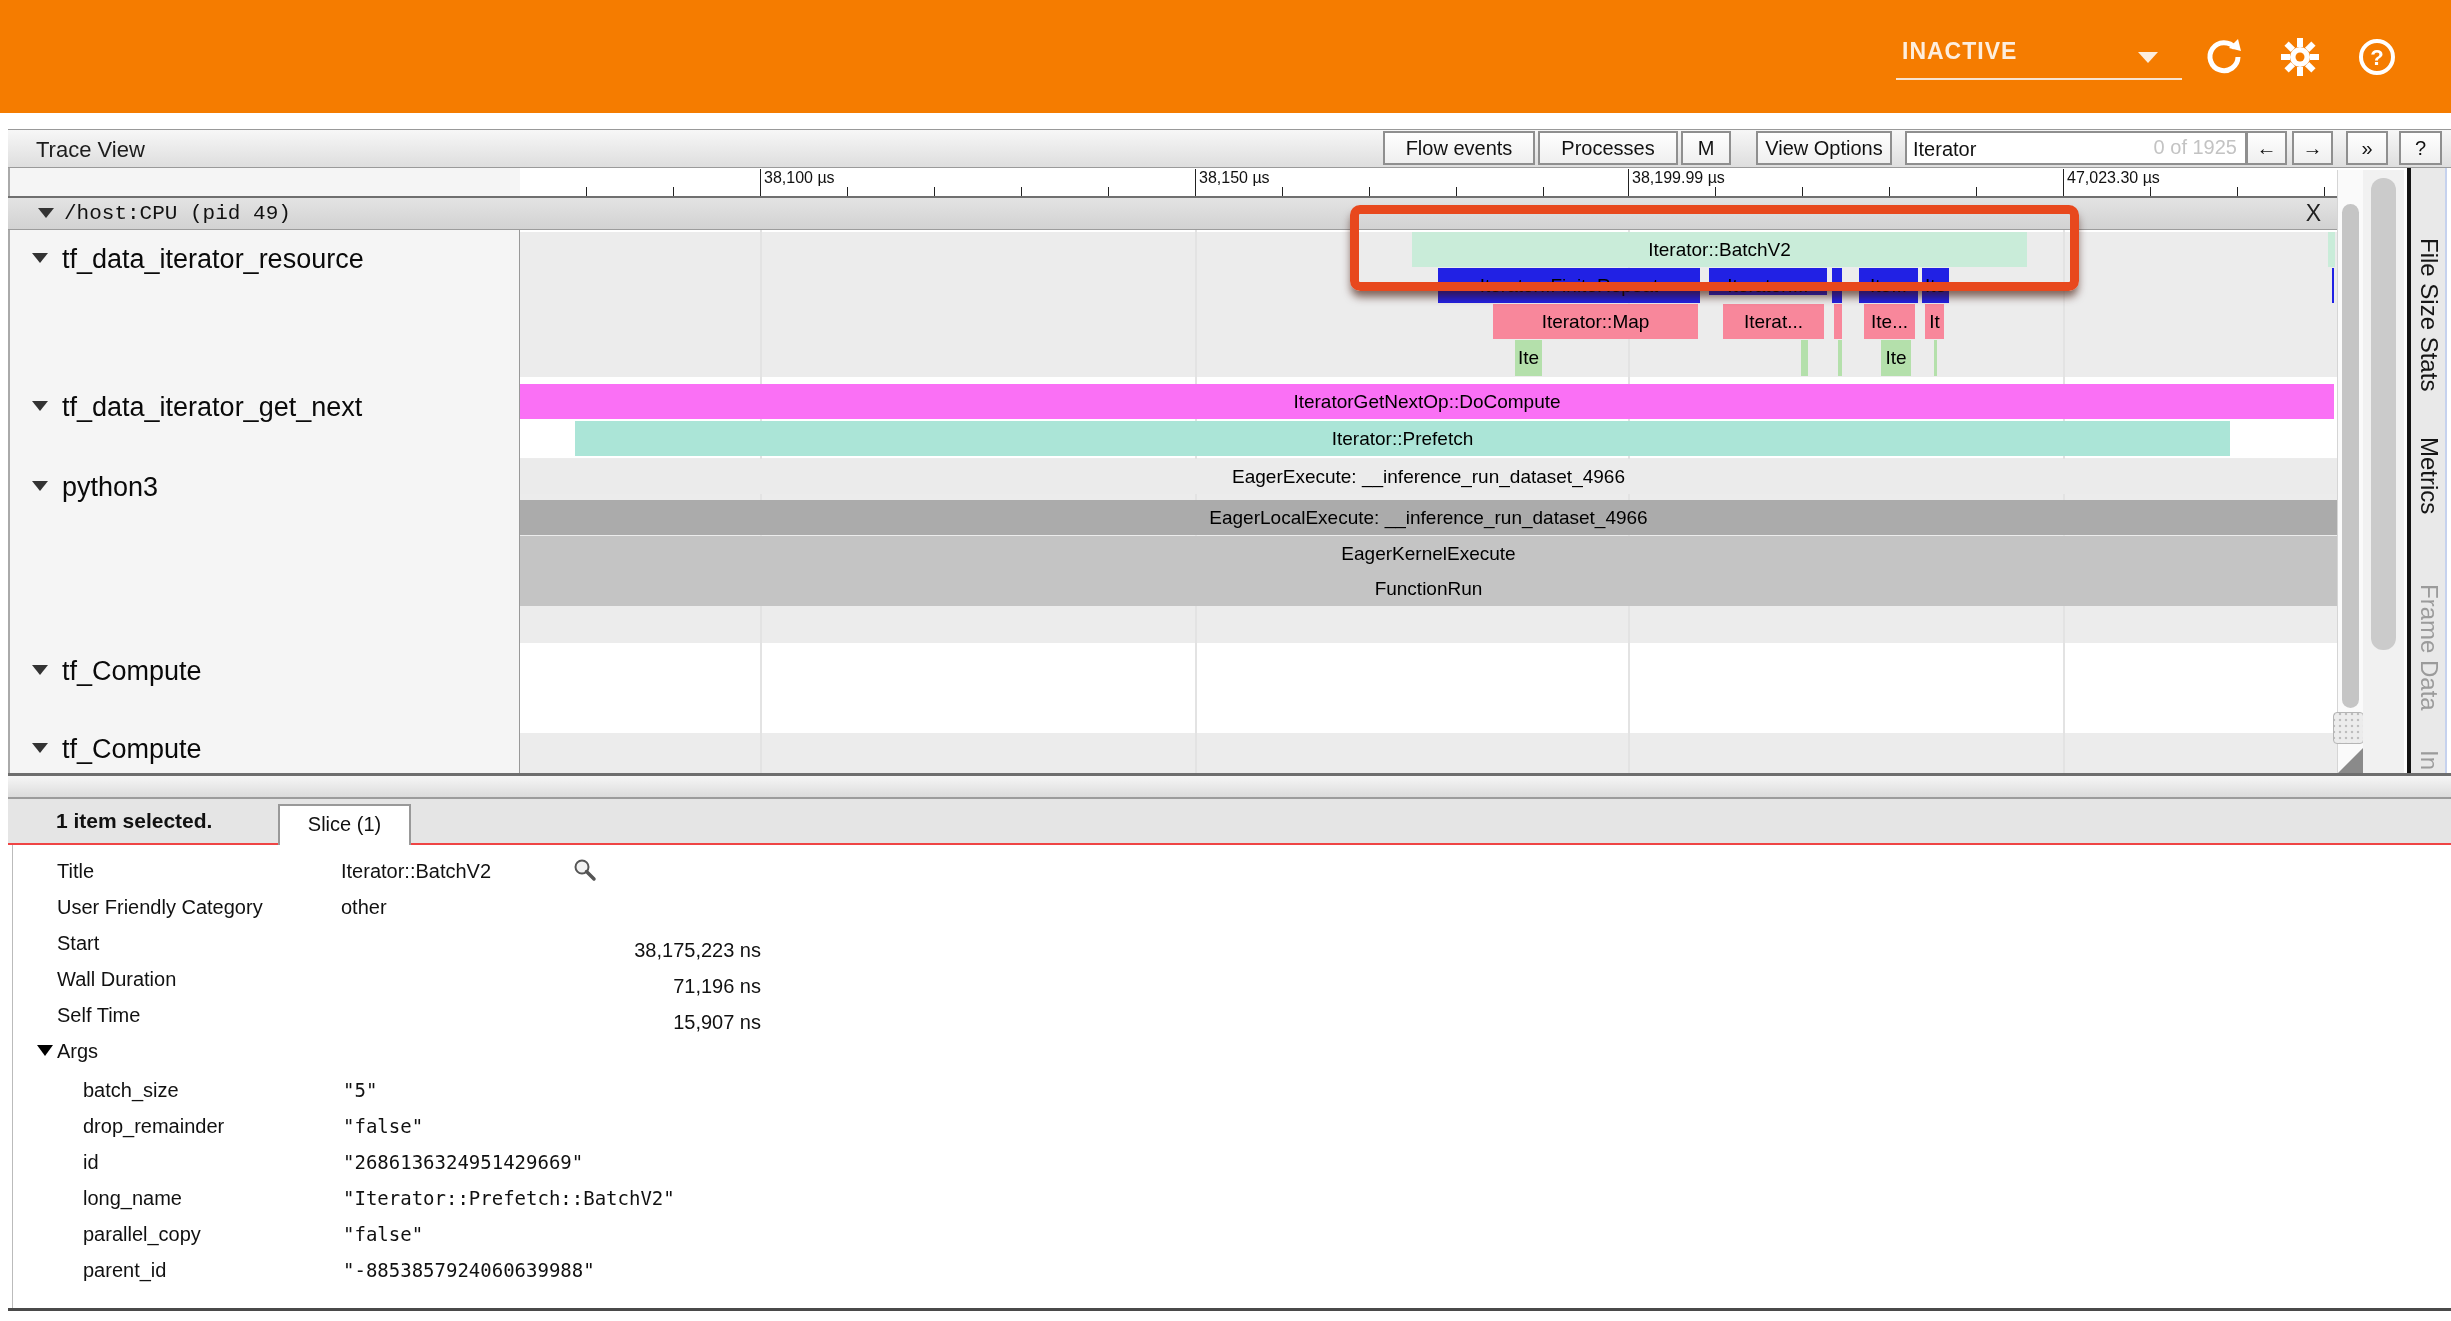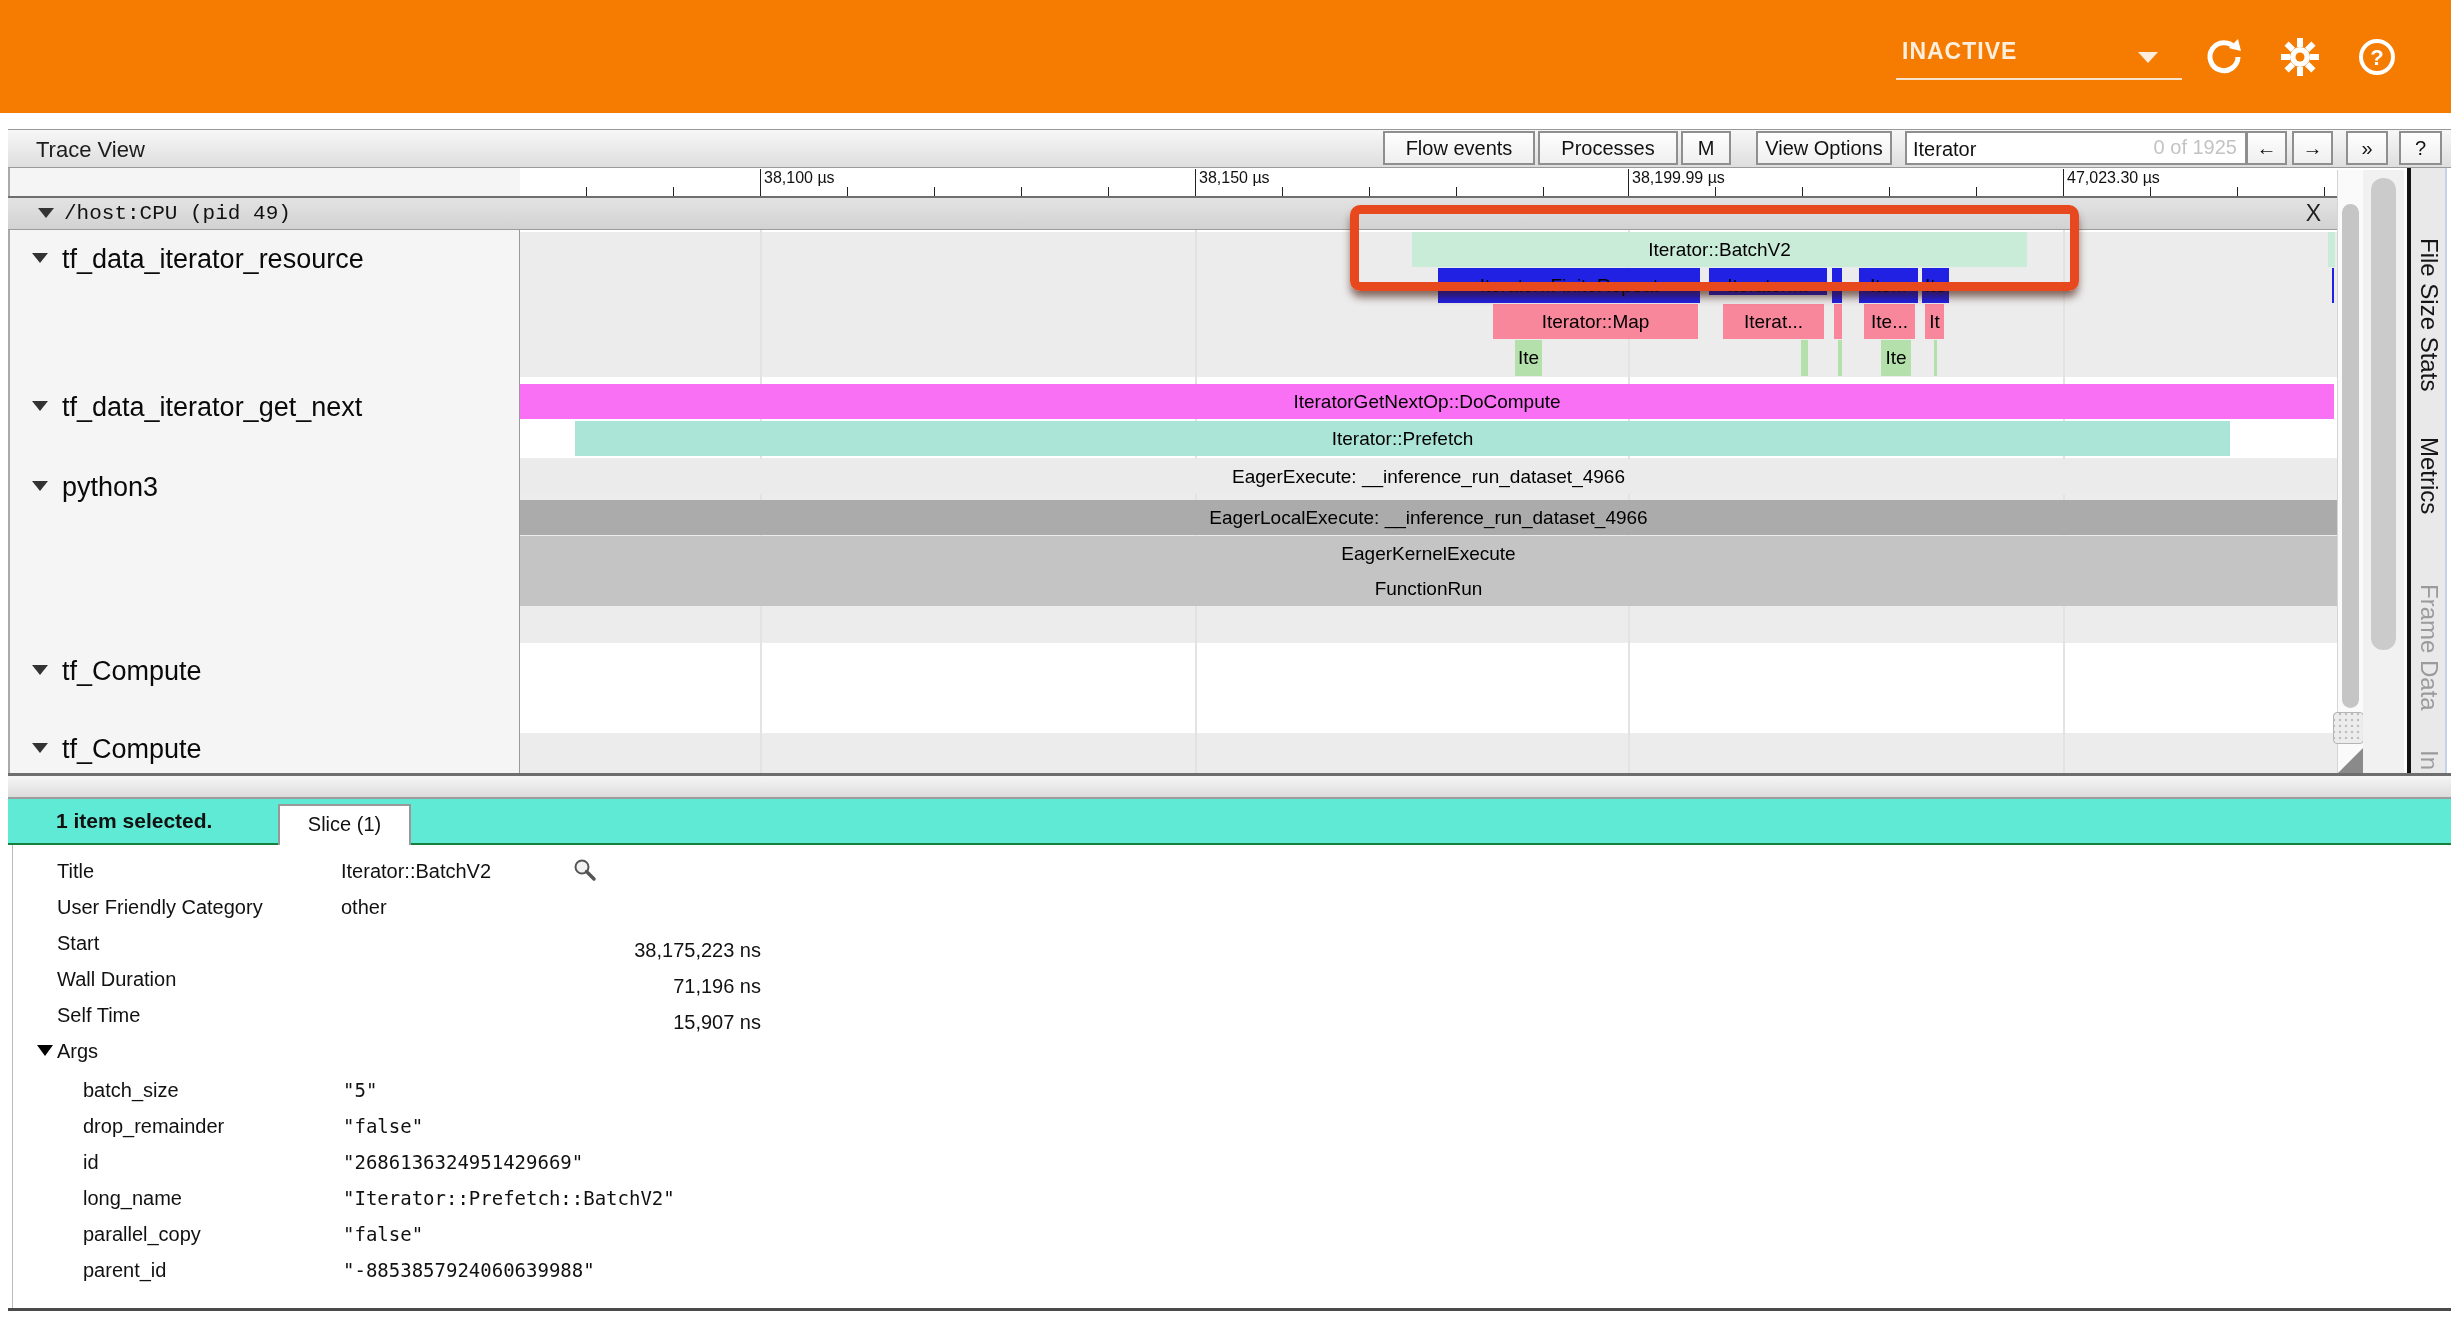--- a/index.html
+++ b/index.html
@@ -62,21 +62,21 @@
   
   .side-divider{position:absolute;left:2407px;top:168px;width:4px;height:605px;background:#141414;}
   .side-panel{position:absolute;left:2411px;top:168px;width:36px;height:605px;background:#e9e9e9;overflow:hidden;}
   .side-panel-edge{position:absolute;left:2445px;top:168px;width:2px;height:605px;background:#c6d2ee;}
   .side-tab{position:absolute;left:4px;writing-mode:vertical-rl;font-size:24px;white-space:nowrap;cursor:pointer;}
   
   .splitter{position:absolute;left:8px;top:773px;width:2443px;height:26px;background:linear-gradient(#f6f6f6,#dcdcdc);
     border-top:3px solid #6e6e6e;border-bottom:2px solid #9c9c9c;box-sizing:border-box;}
   
   .details{position:absolute;left:8px;top:799px;width:2443px;height:509px;background:#fff;}
-  .details-strip{position:absolute;left:0;top:0;width:100%;height:46px;background:#5eead4;border-bottom:2px solid #15803d;box-sizing:border-box;}
+  .details-strip{position:absolute;left:0;top:0;width:100%;height:46px;background:#e5e5e5;border-bottom:2px solid #ef4444;box-sizing:border-box;}
   .selected-text{position:absolute;left:48px;top:10px;font-size:21px;font-weight:bold;color:#111;}
   .slice-tab{position:absolute;left:270px;top:5px;width:133px;height:41px;background:#fff;
     border:2px solid #999;border-bottom:none;box-sizing:border-box;text-align:center;font-size:20px;color:#111;line-height:37px;cursor:pointer;z-index:5;}
   .details-body{position:absolute;left:4px;top:46px;bottom:0;right:0;border-left:1px solid #bbb;}
   .d-row{position:absolute;left:0;height:36px;width:100%;}
   .d-label{position:absolute;left:44px;top:5px;font-size:20px;color:#111;}
   .d-label.arg{left:70px;}
   .d-val-left{position:absolute;left:328px;top:5px;font-size:20px;color:#111;}
   .d-val-right{position:absolute;left:330px;top:5px;width:418px;text-align:right;font-size:20px;color:#111;margin-top:7px;}
   .d-val-mono{position:absolute;left:330px;top:5px;font-size:19px;color:#111;font-family:"DejaVu Sans Mono","Liberation Mono",monospace;}

